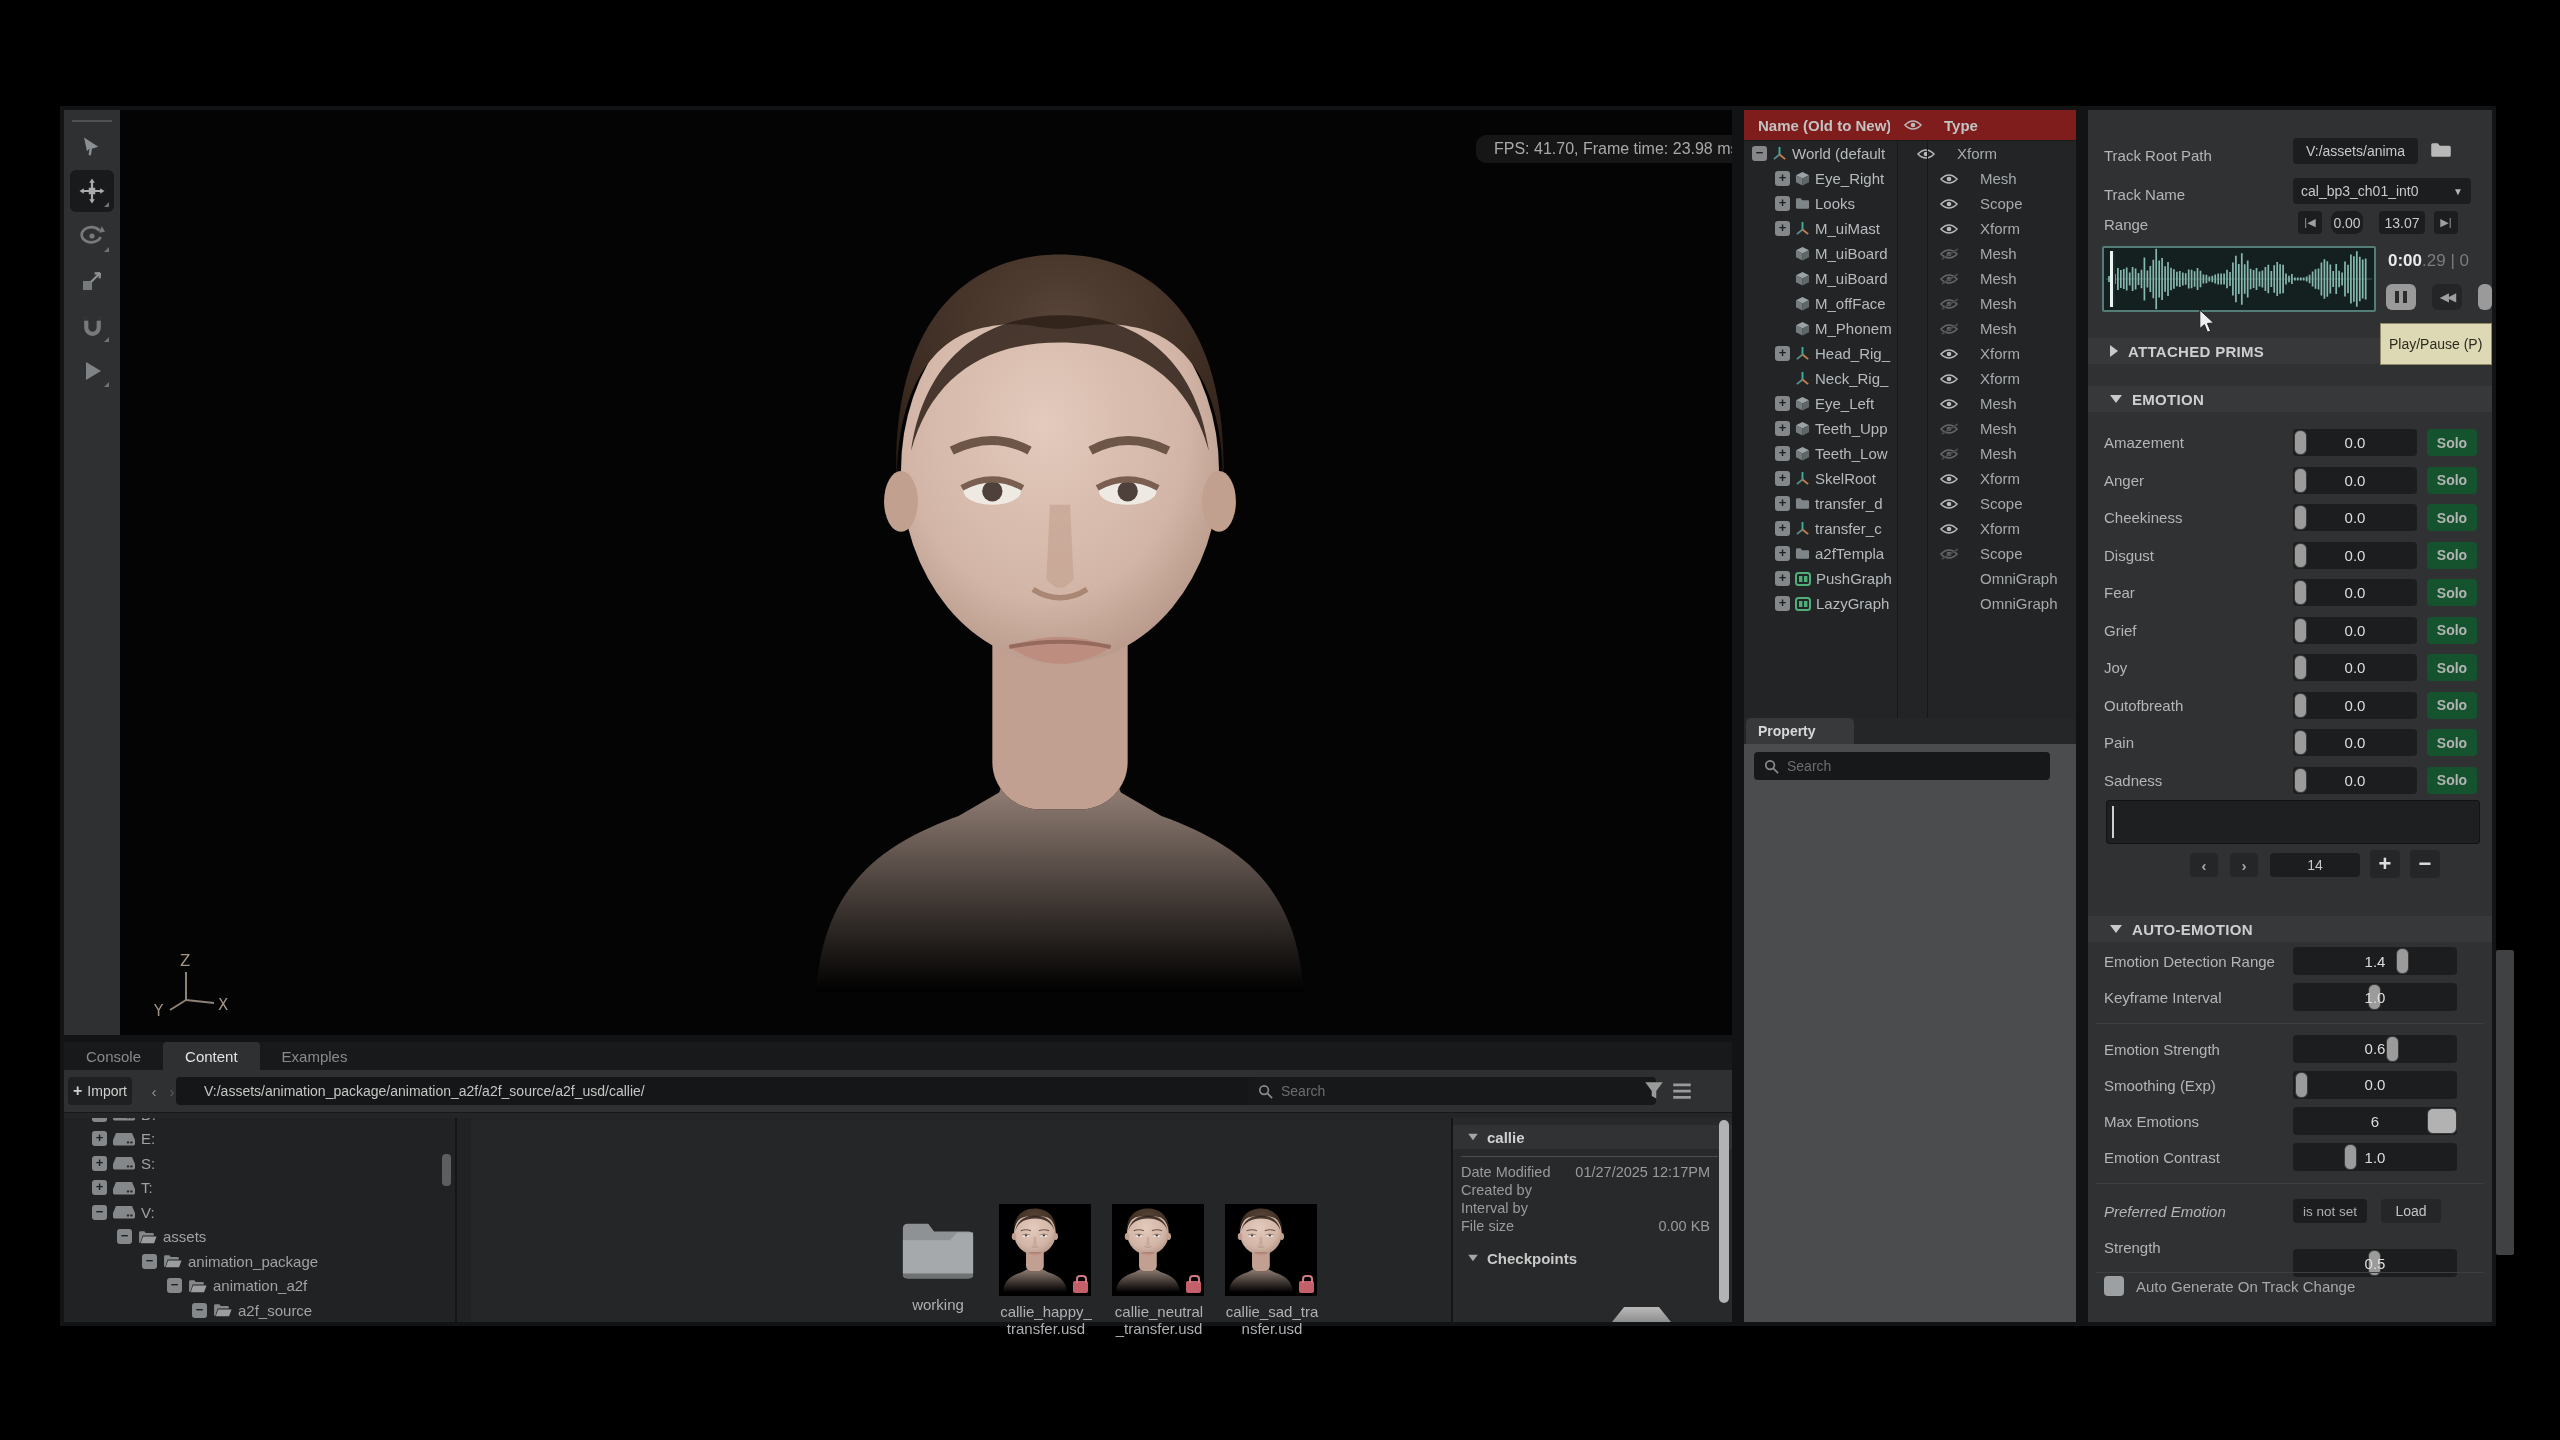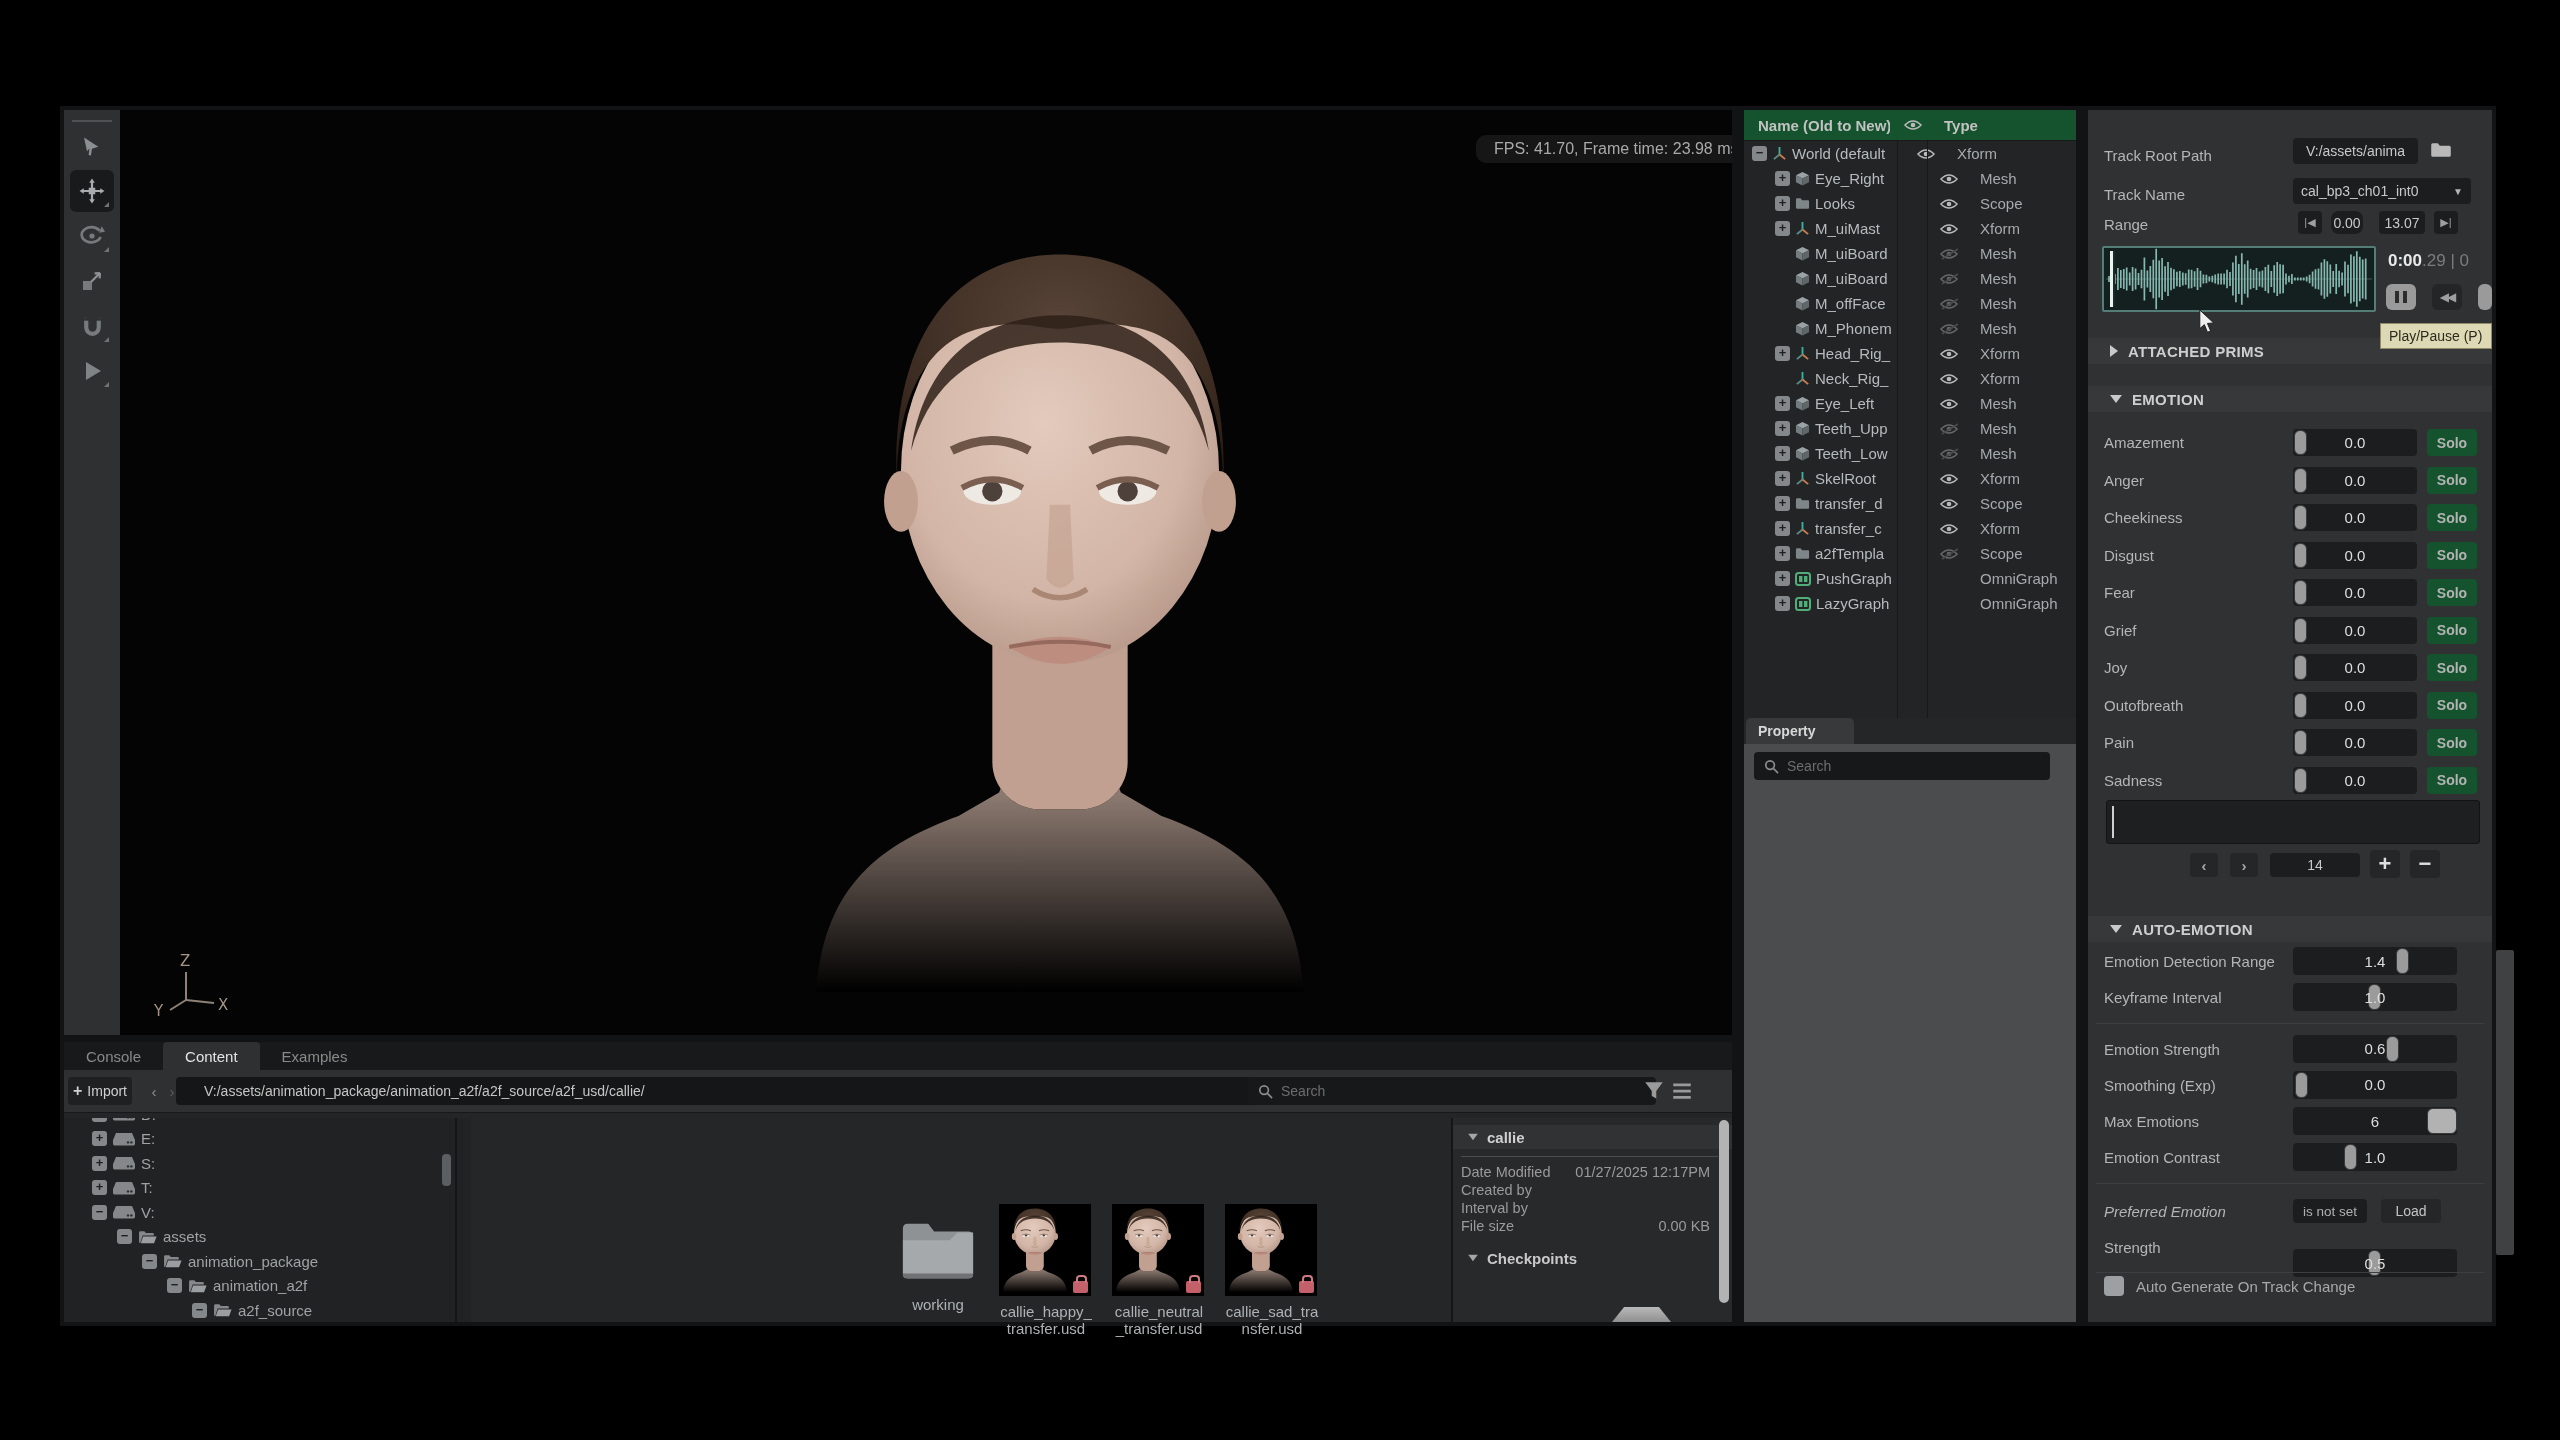--- a/index.html
+++ b/index.html
@@ -15,21 +15,21 @@
   .tool .corner{position:absolute;right:5px;bottom:5px;width:0;height:0;border-left:5px solid transparent;border-bottom:5px solid #6f7375;}
   #toolbar .stub{height:10px;margin:0 8px;border-bottom:2px solid #6f7375;opacity:.5}
   
   #viewport{left:120px;top:110px;width:1612px;height:925px;background:#040404;overflow:hidden;}
   #fps-badge{left:1356px;top:25px;background:#161616;border-radius:10px;padding:5px 18px;font-size:16px;color:#a9a9a9;white-space:nowrap;}
   #axis-gizmo{left:28px;top:838px;}
   #axis-gizmo text{fill:#a59586;font-size:15px;font-family:"DejaVu Sans",sans-serif;}
   #axis-gizmo path{stroke:#8e8276;stroke-width:2;fill:none;}
   
   #stage{left:1744px;top:110px;width:332px;height:608px;background:#222426;overflow:hidden;}
-  #stage-header{height:30px;background:#14532d;border-bottom:1px solid #191a1b;display:flex;align-items:center;font-weight:bold;color:#c2c2c2;font-size:15px;}
+  #stage-header{height:30px;background:#7f1d1d;border-bottom:1px solid #191a1b;display:flex;align-items:center;font-weight:bold;color:#c2c2c2;font-size:15px;}
   .col-div{position:absolute;top:0;bottom:0;width:1px;background:#17181a;}
   .srow{height:25px;display:flex;align-items:center;font-size:15px;color:#b7bbbd;}
   .srow[data-indent="0"] .scell-name{padding-left:8px;}
   .srow[data-indent="1"] .scell-name{padding-left:31px;}
   .scell-name{width:153px;display:flex;align-items:center;overflow:hidden;white-space:nowrap;flex:none;gap:5px;}
   .scell-eye{width:41px;display:flex;justify-content:center;flex:none;}
   .scell-type{padding-left:11px;color:#a6aaac;}
   .expander{width:15px;height:15px;border-radius:3px;background:#85888a;color:#1e1f20;font-size:13px;font-weight:bold;
     line-height:14px;text-align:center;flex:none;}
   .expander[data-expand="plus"]::before{content:"+";}
@@ -75,21 +75,21 @@
   .mini-btn{background:#242628;border-radius:4px;color:#a9a9a9;display:flex;align-items:center;justify-content:center;font-weight:bold;}
   #wave-wrap{position:absolute;left:14px;top:136px;width:274px;height:66px;background:#142020;border:2px solid #547d77;border-radius:2px;box-sizing:border-box;}
   #playhead{position:absolute;left:6px;top:3px;bottom:3px;width:3px;background:#e8f4ef;box-shadow:2px 0 0 #1a2a28;}
   #time-display{position:absolute;left:300px;top:141px;width:100px;text-align:left;font-size:17px;font-weight:bold;color:#eaeaea;white-space:nowrap;}
   #time-display .dim{color:#7c7c7c;font-weight:normal;}
   .transport{position:absolute;top:174px;height:26px;border-radius:6px;}
   #btn-pause{left:298px;width:30px;background:#9a9a9a;display:flex;align-items:center;justify-content:center;gap:4px;}
   #btn-pause i{display:block;width:4px;height:12px;background:#2c2c2c;}
   #btn-rew{left:344px;width:30px;background:#232526;color:#9f9f9f;font-size:12px;display:flex;align-items:center;justify-content:center;letter-spacing:-2px;}
   #btn-part{left:390px;width:14px;background:#9a9a9a;}
-  #tooltip{position:absolute;left:292px;top:213px;width:112px;height:26px;background:#ded9b5;border:1px solid #8f8a6a;color:#2b2b1f;
+  #tooltip{position:absolute;left:292px;top:213px;width:112px;height:42px;background:#ded9b5;border:1px solid #8f8a6a;color:#2b2b1f;
     font-size:14px;display:flex;align-items:center;justify-content:flex-start;padding-left:8px;white-space:nowrap;overflow:hidden;box-sizing:border-box;text-align:right;}
   #kf-strip{position:absolute;left:18px;top:690px;width:372px;height:42px;background:#1d1f20;border-radius:3px;border:1px solid #121314;}
   #kf-caret{position:absolute;left:5px;top:5px;bottom:5px;width:2px;background:#cfcfcf;}
   #checkbox{position:absolute;left:16px;top:1166px;width:20px;height:20px;border-radius:4px;background:#9da0a2;}
   
   #bottom{left:64px;top:1042px;width:1668px;height:280px;background:#232526;}
   #tabstrip{position:absolute;left:0;top:0;right:0;height:28px;background:#18191a;display:flex;align-items:flex-end;}
   .btab{height:28px;display:flex;align-items:center;padding:0 22px;font-size:15px;color:#8a8a8a;}
   .btab.active{background:#2e3032;color:#e3e3e3;border-radius:4px 4px 0 0;}
   #btoolbar{position:absolute;left:0;top:28px;right:0;height:42px;background:#2e3032;border-bottom:1px solid #17181a;}

